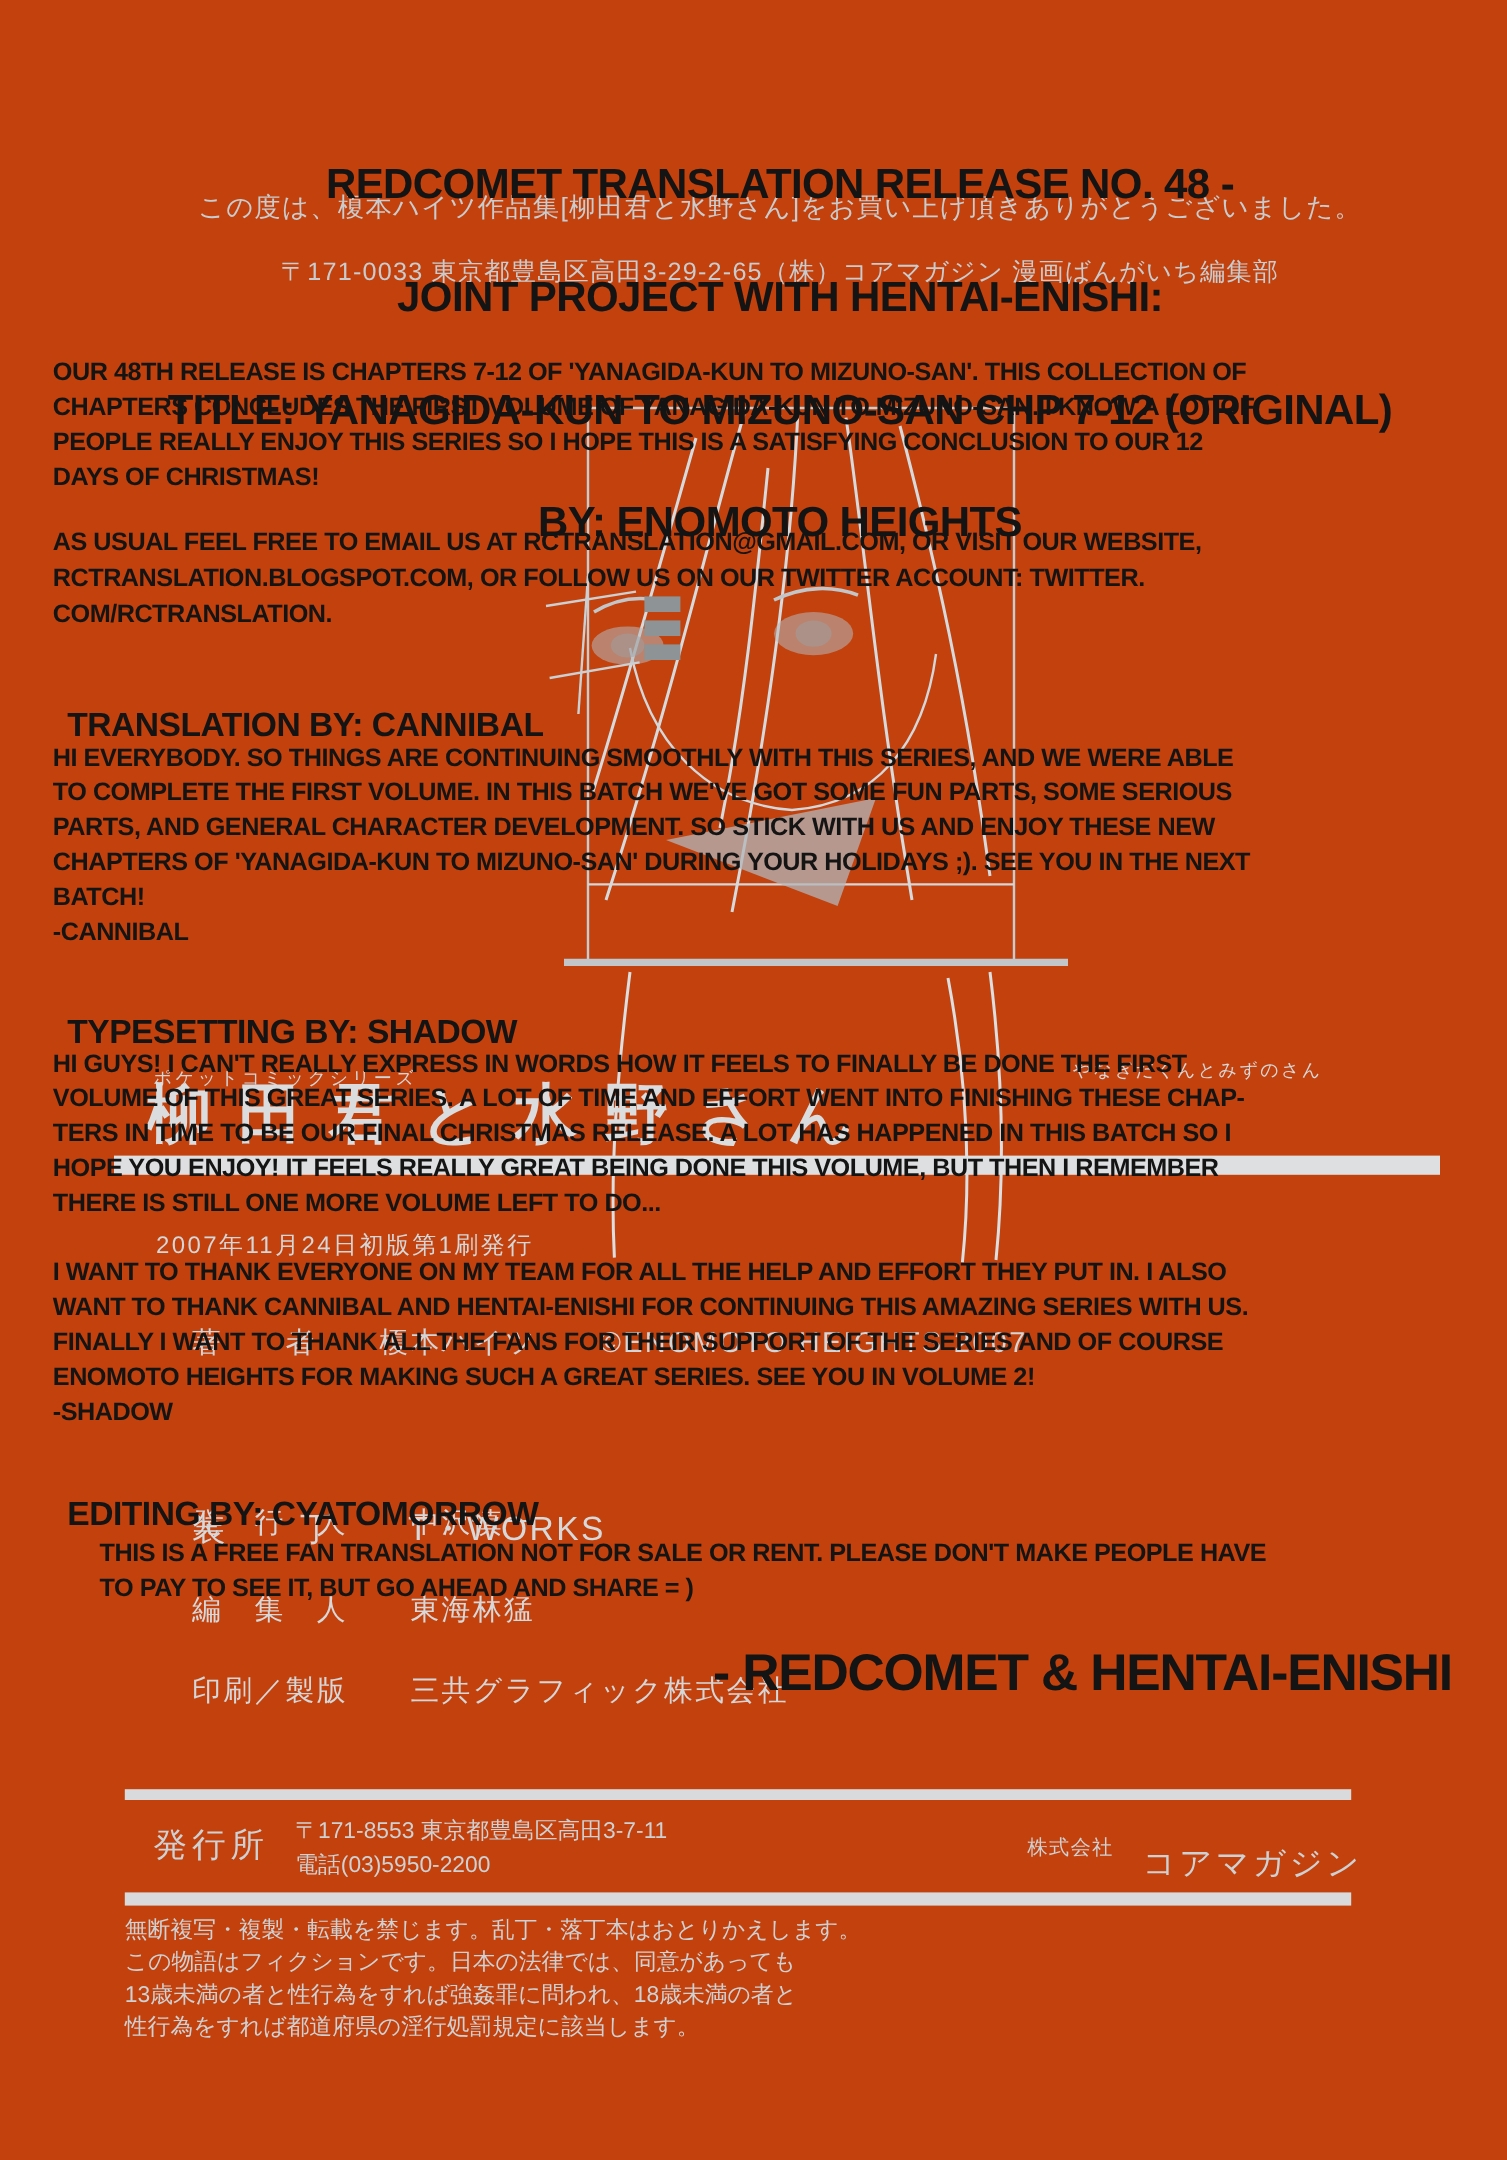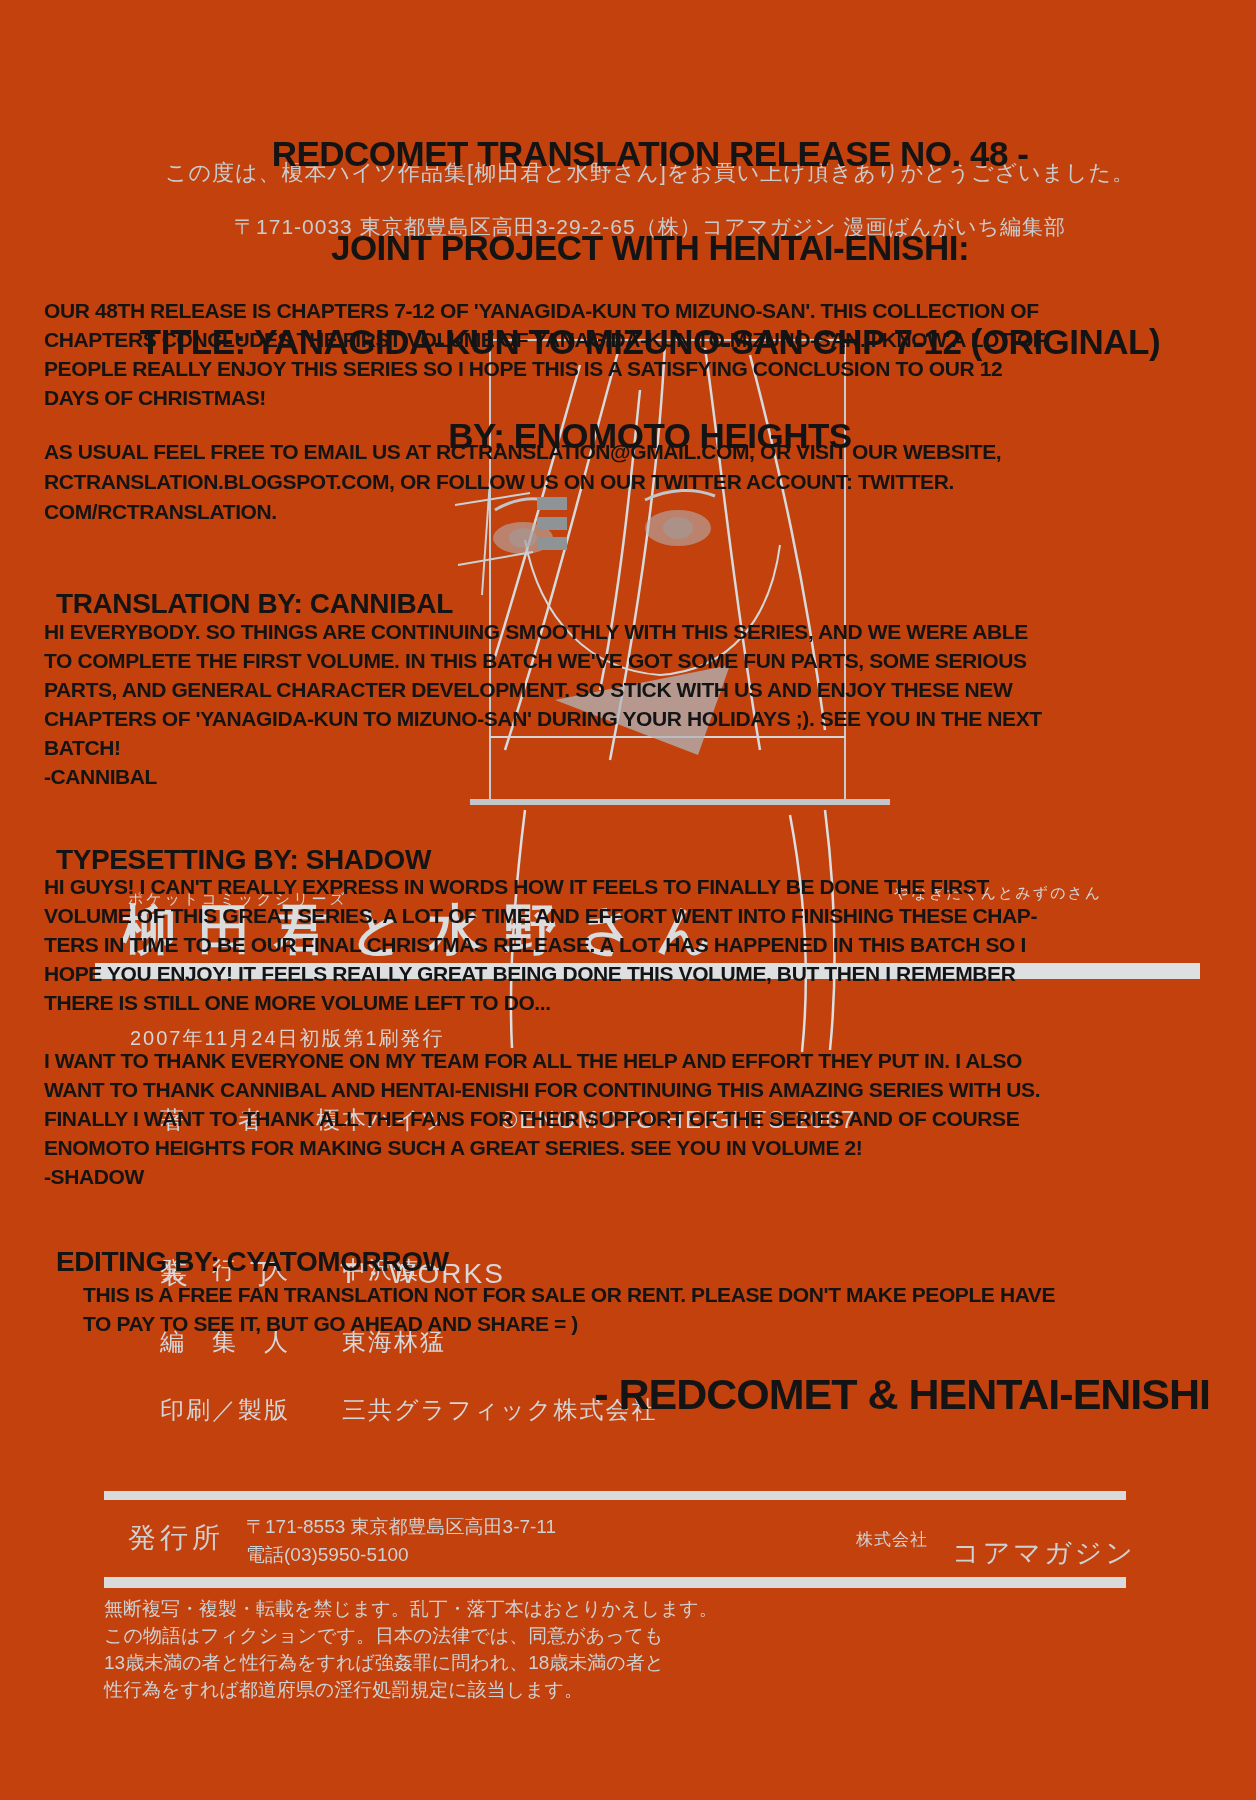--- a/index.html
+++ b/index.html
@@ -108,21 +108,21 @@
     <div class="jp" style="left:130px;top:1026px;font-size:20px;letter-spacing:2px;color:#d4d6d8;">2007年11月24日初版第1刷発行</div>
     <div class="jp" style="left:160px;top:1106px;font-size:24px;letter-spacing:2px;color:#d3d5d7;">著　　者　　榎本ハイツ　　©ENOMOTO HEIGHTS 2007</div>
     <div class="jp" style="left:160px;top:1257px;font-size:28px;letter-spacing:2px;color:#d6d8da;">装　　丁　　T・WORKS</div>
     <div class="jp" style="left:160px;top:1256px;font-size:24px;letter-spacing:2px;color:#d6d8da;">発　行　人　　中沢慎一</div>
     <div class="jp" style="left:160px;top:1328px;font-size:24px;letter-spacing:2px;color:#d6d8da;">編　集　人　　東海林猛</div>
     <div class="jp" style="left:160px;top:1396px;font-size:24px;letter-spacing:2px;color:#d4d6d8;">印刷／製版　　三共グラフィック株式会社</div>
 
     <div class="bar" style="left:104px;top:1491px;width:1022px;height:9px;"></div>
     <div class="col" style="left:128px;top:1518px;font-size:28px;letter-spacing:4px;">発行所</div>
     <div class="col" style="left:246px;top:1514px;font-size:19px;">〒171-8553 東京都豊島区高田3-7-11</div>
-    <div class="col" style="left:246px;top:1542px;font-size:19px;">電話(03)5950-5100</div>
+    <div class="col" style="left:246px;top:1542px;font-size:19px;">電話(03)5950-2200</div>
     <div class="col" style="left:856px;top:1528px;font-size:17px;letter-spacing:1px;">株式会社</div>
     <div class="col" style="left:952px;top:1518px;font-size:27px;letter-spacing:3px;margin-top:16px;">コアマガジン</div>
     <div class="bar" style="left:104px;top:1577px;width:1022px;height:11px;"></div>
     <div class="col" style="left:104px;top:1596px;font-size:19px;width:780px;">無断複写・複製・転載を禁じます。乱丁・落丁本はおとりかえします。
 この物語はフィクションです。日本の法律では、同意があっても
 13歳未満の者と性行為をすれば強姦罪に問われ、18歳未満の者と
 性行為をすれば都道府県の淫行処罰規定に該当します。</div>
   </div>
 
   <div class="content">

